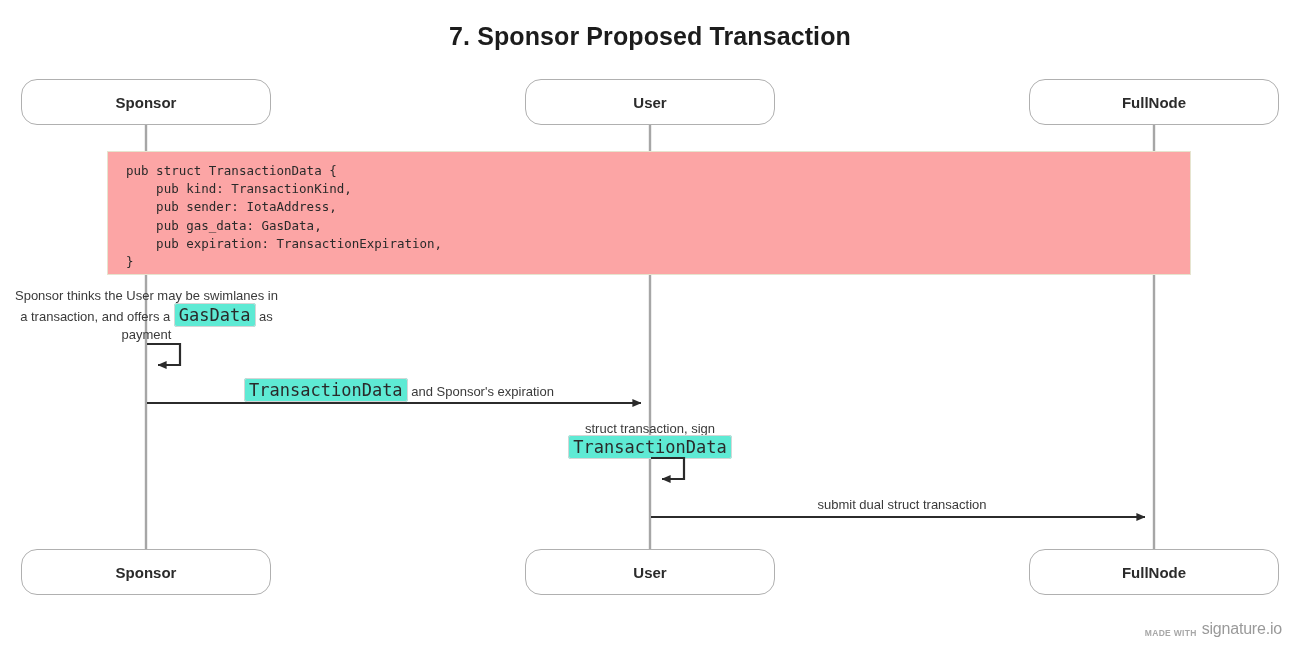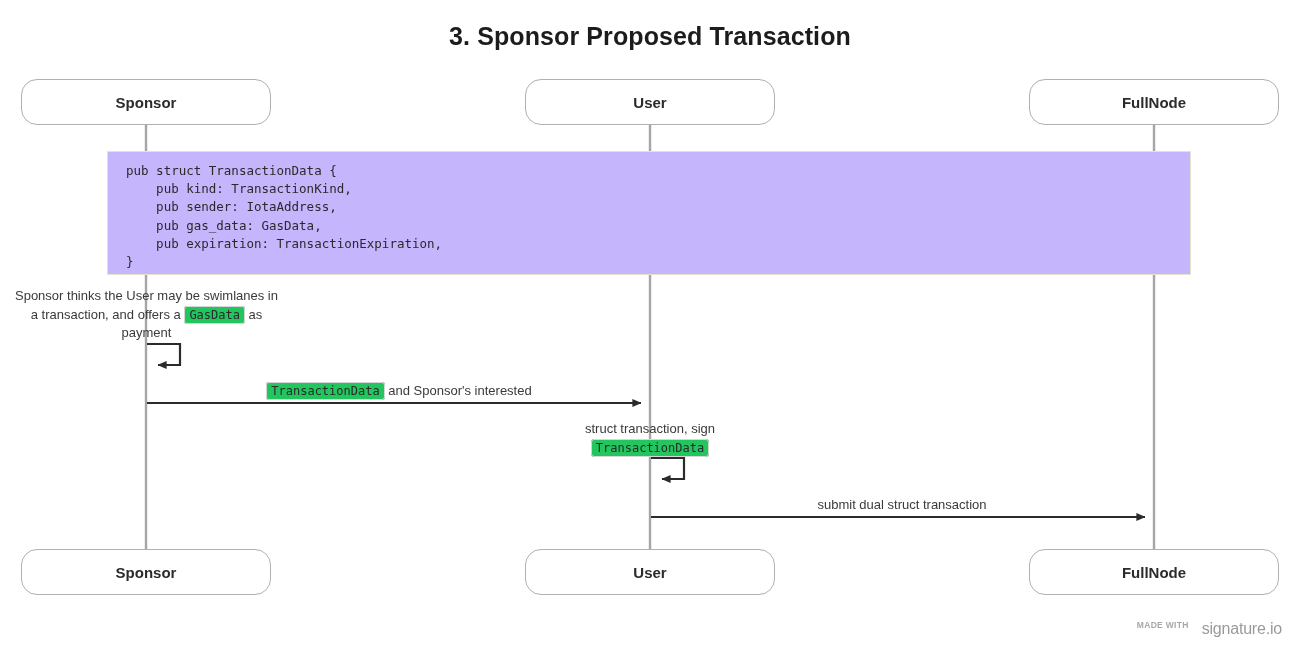--- a/index.html
+++ b/index.html
@@ -43,21 +43,21 @@
   }
   .participant-label {
     font-size: 15px;
     font-weight: bold;
     color: #2b2b2b;
   }
 
   
   .code-note {
     position: absolute;
-    background: #c4b5fd;
+    background: #fca5a5;
     border: 1px solid #e6e4cf;
     box-sizing: border-box;
     padding: 10px 18px 12px 18px;
   }
   .code-note pre {
     margin: 0;
     font-family: "DejaVu Sans Mono", "Liberation Mono", monospace;
     font-size: 12.5px;
     line-height: 18.2px;
     color: #2a2a2a;
@@ -74,55 +74,55 @@
   }
   .msg-label {
     position: absolute;
     font-size: 13px;
     line-height: 19px;
     color: #3a3a3a;
     text-align: center;
   }
   code.chip {
     font-family: "DejaVu Sans Mono", "Liberation Mono", monospace;
-    font-size: 12px;
-    background: #22c55e;
+    font-size: 17px;
+    background: #5eead4;
     border: 1px solid #d6d6d6;
     border-radius: 3px;
     padding: 1px 4px;
     color: #2a2a2a;
     white-space: nowrap;
   }
 
   
   .watermark {
     position: absolute;
     right: 18px; bottom: 18px;
-    display: flex; align-items: flex-start; gap: 13px;
+    display: flex; align-items: flex-end; gap: 5px;
     user-select: none;
   }
   .watermark .made-with {
     font-size: 8.5px;
     letter-spacing: 0.3px;
     color: #a8a8a8;
     font-weight: bold;
     text-transform: uppercase;
   }
   .watermark .brand {
     font-size: 16px;
     color: #9a9a9a;
     letter-spacing: -0.2px;
   }
 </style>
 </head>
 <body>
 
 <div id="diagram-root">
 
-  <div class="diagram-title">3. Sponsor Proposed Transaction</div>
+  <div class="diagram-title">7. Sponsor Proposed Transaction</div>
 
   <svg class="layer-lines" width="1300" height="656">
     <line x1="146" y1="125" x2="146" y2="549" stroke="#a6a6a6" stroke-width="2.4"></line>
     <line x1="650" y1="125" x2="650" y2="549" stroke="#a6a6a6" stroke-width="2.4"></line>
     <line x1="1154" y1="125" x2="1154" y2="549" stroke="#a6a6a6" stroke-width="2.4"></line>
   </svg>
 
   <div class="participant" style="left:21px;  top:79px; width:250px;">
     <span class="participant-label">Sponsor</span>
   </div>
@@ -140,21 +140,21 @@
     pub gas_data: GasData,
     pub expiration: TransactionExpiration,
 }</pre>
   </div>
 
   <div class="note-text" style="left:14px; top:287px; width:265px;">
     <span>Sponsor thinks the User may be swimlanes in a transaction, and offers a </span><code class="chip">GasData</code><span> as payment</span>
   </div>
 
   <div class="msg-label" style="left:148px; top:381px; width:502px;">
-    <code class="chip">TransactionData</code><span> and Sponsor's interested</span>
+    <code class="chip">TransactionData</code><span> and Sponsor's expiration</span>
   </div>
 
   <div class="msg-label" style="left:500px; top:419px; width:300px;">
     <span>struct transaction, sign</span><br>
     <code class="chip">TransactionData</code>
   </div>
 
   <div class="msg-label" style="left:652px; top:495px; width:500px;">submit dual struct transaction</div>
 
   <svg class="layer-arrows" width="1300" height="656">

